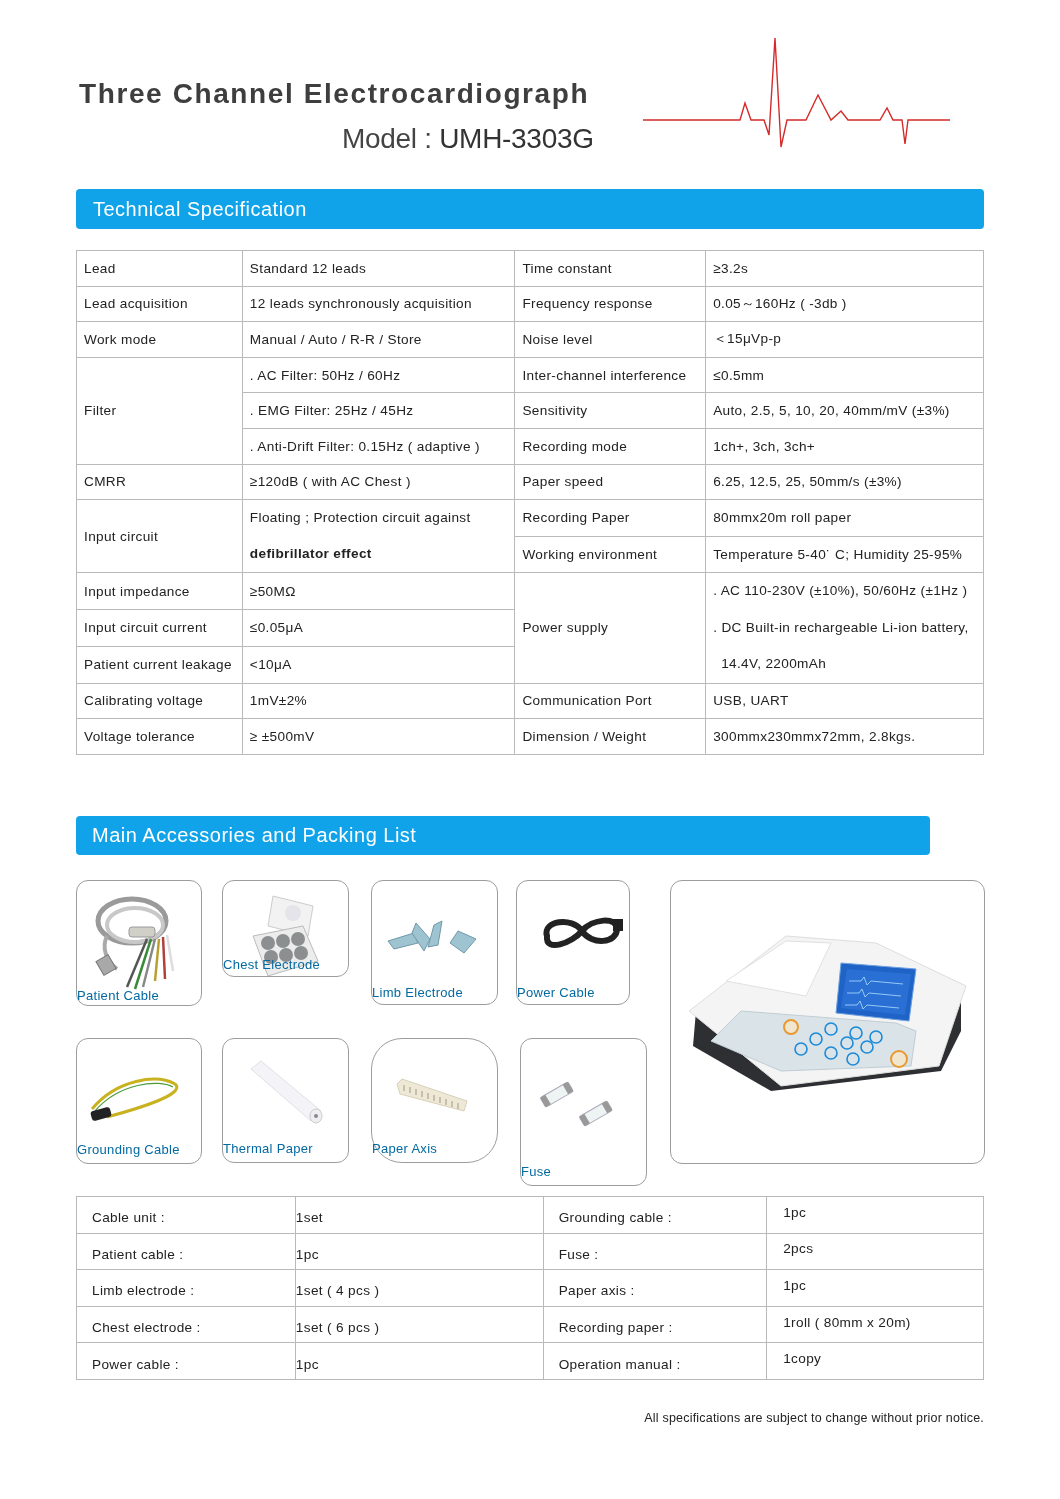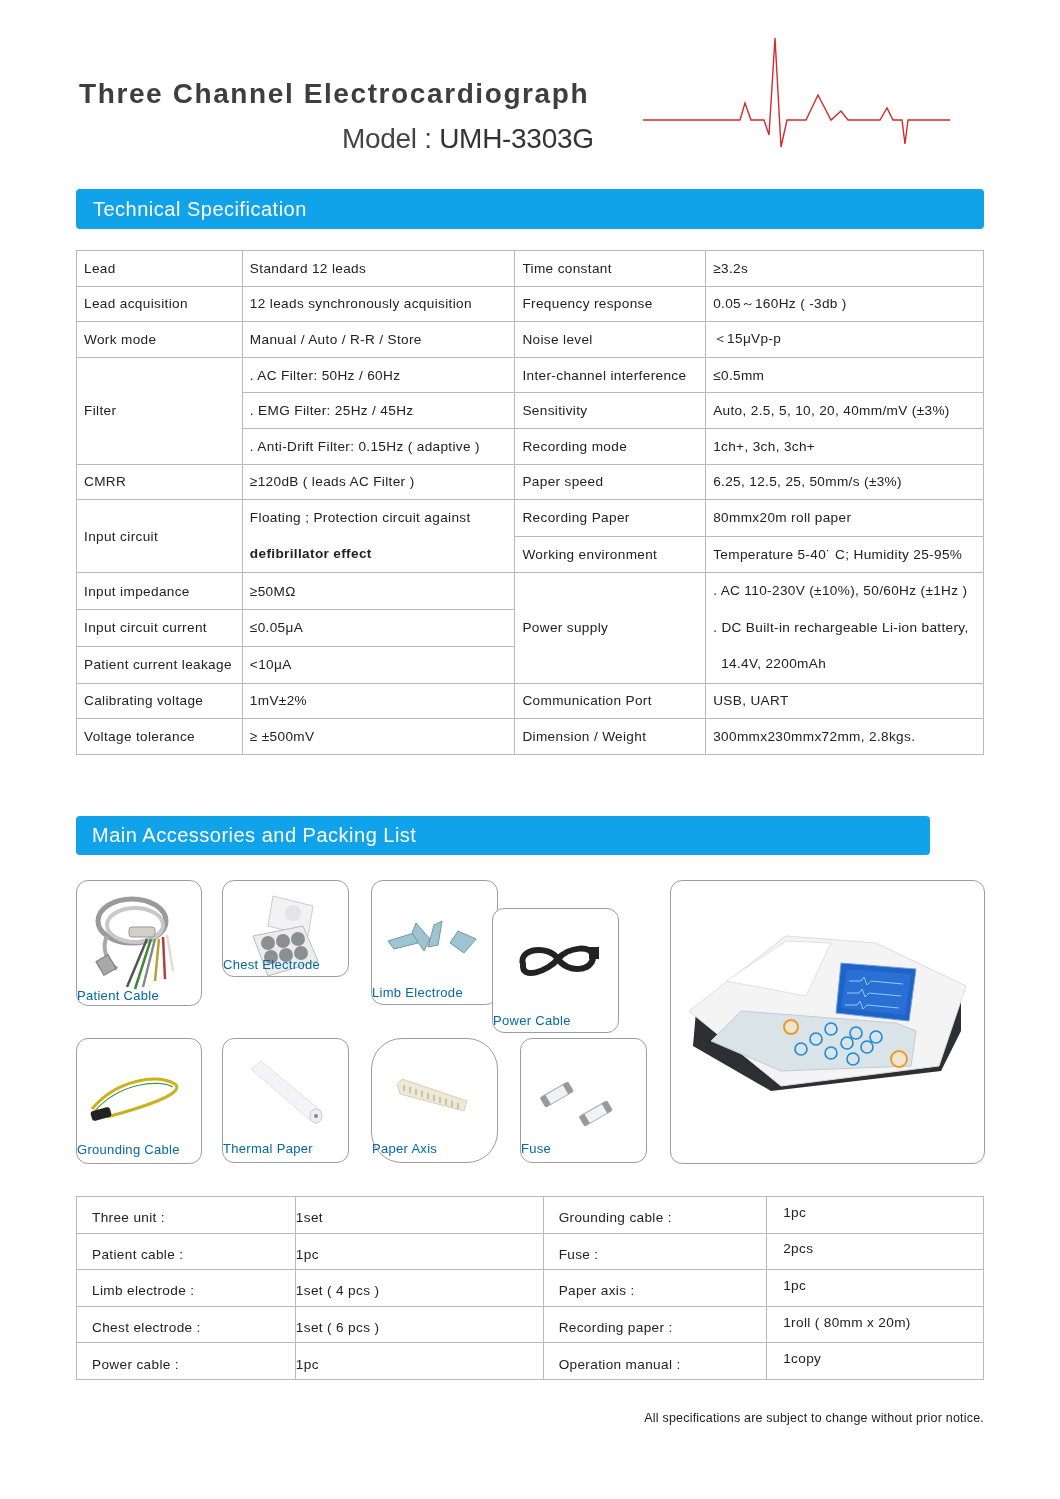--- a/index.html
+++ b/index.html
@@ -109,21 +109,21 @@
     <td class="c3">Sensitivity</td>
     <td class="c4">Auto, 2.5, 5, 10, 20, 40mm/mV (±3%)</td>
   </tr>
   <tr>
     <td class="c2">. Anti-Drift Filter: 0.15Hz ( adaptive )</td>
     <td class="c3">Recording mode</td>
     <td class="c4">1ch+, 3ch, 3ch+</td>
   </tr>
   <tr>
     <td class="c1">CMRR</td>
-    <td class="c2">≥120dB ( leads AC Filter )</td>
+    <td class="c2">≥120dB ( with AC Chest )</td>
     <td class="c3">Paper speed</td>
     <td class="c4">6.25, 12.5, 25, 50mm/s (±3%)</td>
   </tr>
   <tr>
     <td class="c1" rowspan="2">Input circuit</td>
     <td class="c2" rowspan="2" style="padding:0;">
       <div style="height:36px;line-height:36px;padding-left:7px;">Floating ; Protection circuit against</div>
       <div style="height:36px;line-height:36px;padding-left:7px;font-weight:bold;">defibrillator effect</div>
     </td>
     <td class="c3">Recording Paper</td>
@@ -207,21 +207,21 @@
     <g fill="#9ec4d2" stroke="#6f98a8" stroke-width="1">
       <path d="M16 60 L 42 52 L 46 62 L 22 68 Z"></path>
       <path d="M44 42 L 58 58 L 52 70 L 40 52 Z"></path>
       <path d="M70 40 L 66 64 L 56 66 L 62 44 Z"></path>
       <path d="M86 50 L 104 58 L 92 72 L 78 62 Z"></path>
     </g>
   </svg>
   <div class="lbl" style="bottom:4px;">Limb Electrode</div>
 </div>
 
-<div class="abs card" style="left:492px;top:880px;width:127px;height:125px;margin-top:28px;">
+<div class="abs card" style="left:516px;top:880px;width:114px;height:125px;">
   <svg width="127" height="125">
     <path d="M30 55 C 25 40, 55 35, 65 50 C 75 65, 100 62, 100 48 C 100 35, 75 38, 65 50 C 55 62, 28 72, 30 55 Z" fill="none" stroke="#222" stroke-width="6"></path>
     <rect x="96" y="38" width="10" height="12" fill="#222"></rect>
   </svg>
   <div class="lbl" style="bottom:4px;">Power Cable</div>
 </div>
 
 <div class="abs card" style="left:670px;top:880px;width:315px;height:284px;">
   <svg width="315" height="284">
     <polygon points="22,165 100,210 270,190 290,150 290,110 200,70 115,60 25,130" fill="#2e2f33"></polygon>
@@ -281,40 +281,40 @@
         <line x1="62" y1="56" x2="62" y2="62"></line>
       <line x1="68" y1="58" x2="68" y2="64"></line>
         <line x1="74" y1="60" x2="74" y2="66"></line>
       <line x1="80" y1="62" x2="80" y2="68"></line>
         <line x1="86" y1="64" x2="86" y2="70"></line>
     </g>
   </svg>
   <div class="lbl" style="bottom:6px;">Paper Axis</div>
 </div>
 
-<div class="abs card" style="left:520px;top:1038px;width:127px;height:125px;">
+<div class="abs card" style="left:520px;top:1038px;width:127px;height:148px;">
   <svg width="127" height="125">
     <g transform="rotate(-30 36 56)">
       <rect x="20" y="50" width="32" height="11" rx="2" fill="#eef4f4" stroke="#aab"></rect>
       <rect x="20" y="50" width="6" height="11" fill="#999"></rect>
         <rect x="46" y="50" width="6" height="11" fill="#999"></rect>
     </g>
     <g transform="rotate(-30 75 75)">
       <rect x="59" y="69" width="32" height="11" rx="2" fill="#eef4f4" stroke="#aab"></rect>
       <rect x="59" y="69" width="6" height="11" fill="#999"></rect>
         <rect x="85" y="69" width="6" height="11" fill="#999"></rect>
     </g>
   </svg>
   <div class="lbl" style="bottom:6px;">Fuse</div>
 </div>
 
 <table class="pack">
   <tbody>
       <tr>
-    <td class="p1">Three unit :</td>
+    <td class="p1">Cable unit :</td>
     <td class="p2">1set</td>
     <td class="p3">Grounding cable :</td>
     <td class="p4">1pc</td>
   </tr>
   <tr>
     <td class="p1">Patient cable :</td>
     <td class="p2">1pc</td>
     <td class="p3">Fuse :</td>
     <td class="p4">2pcs</td>
   </tr>

